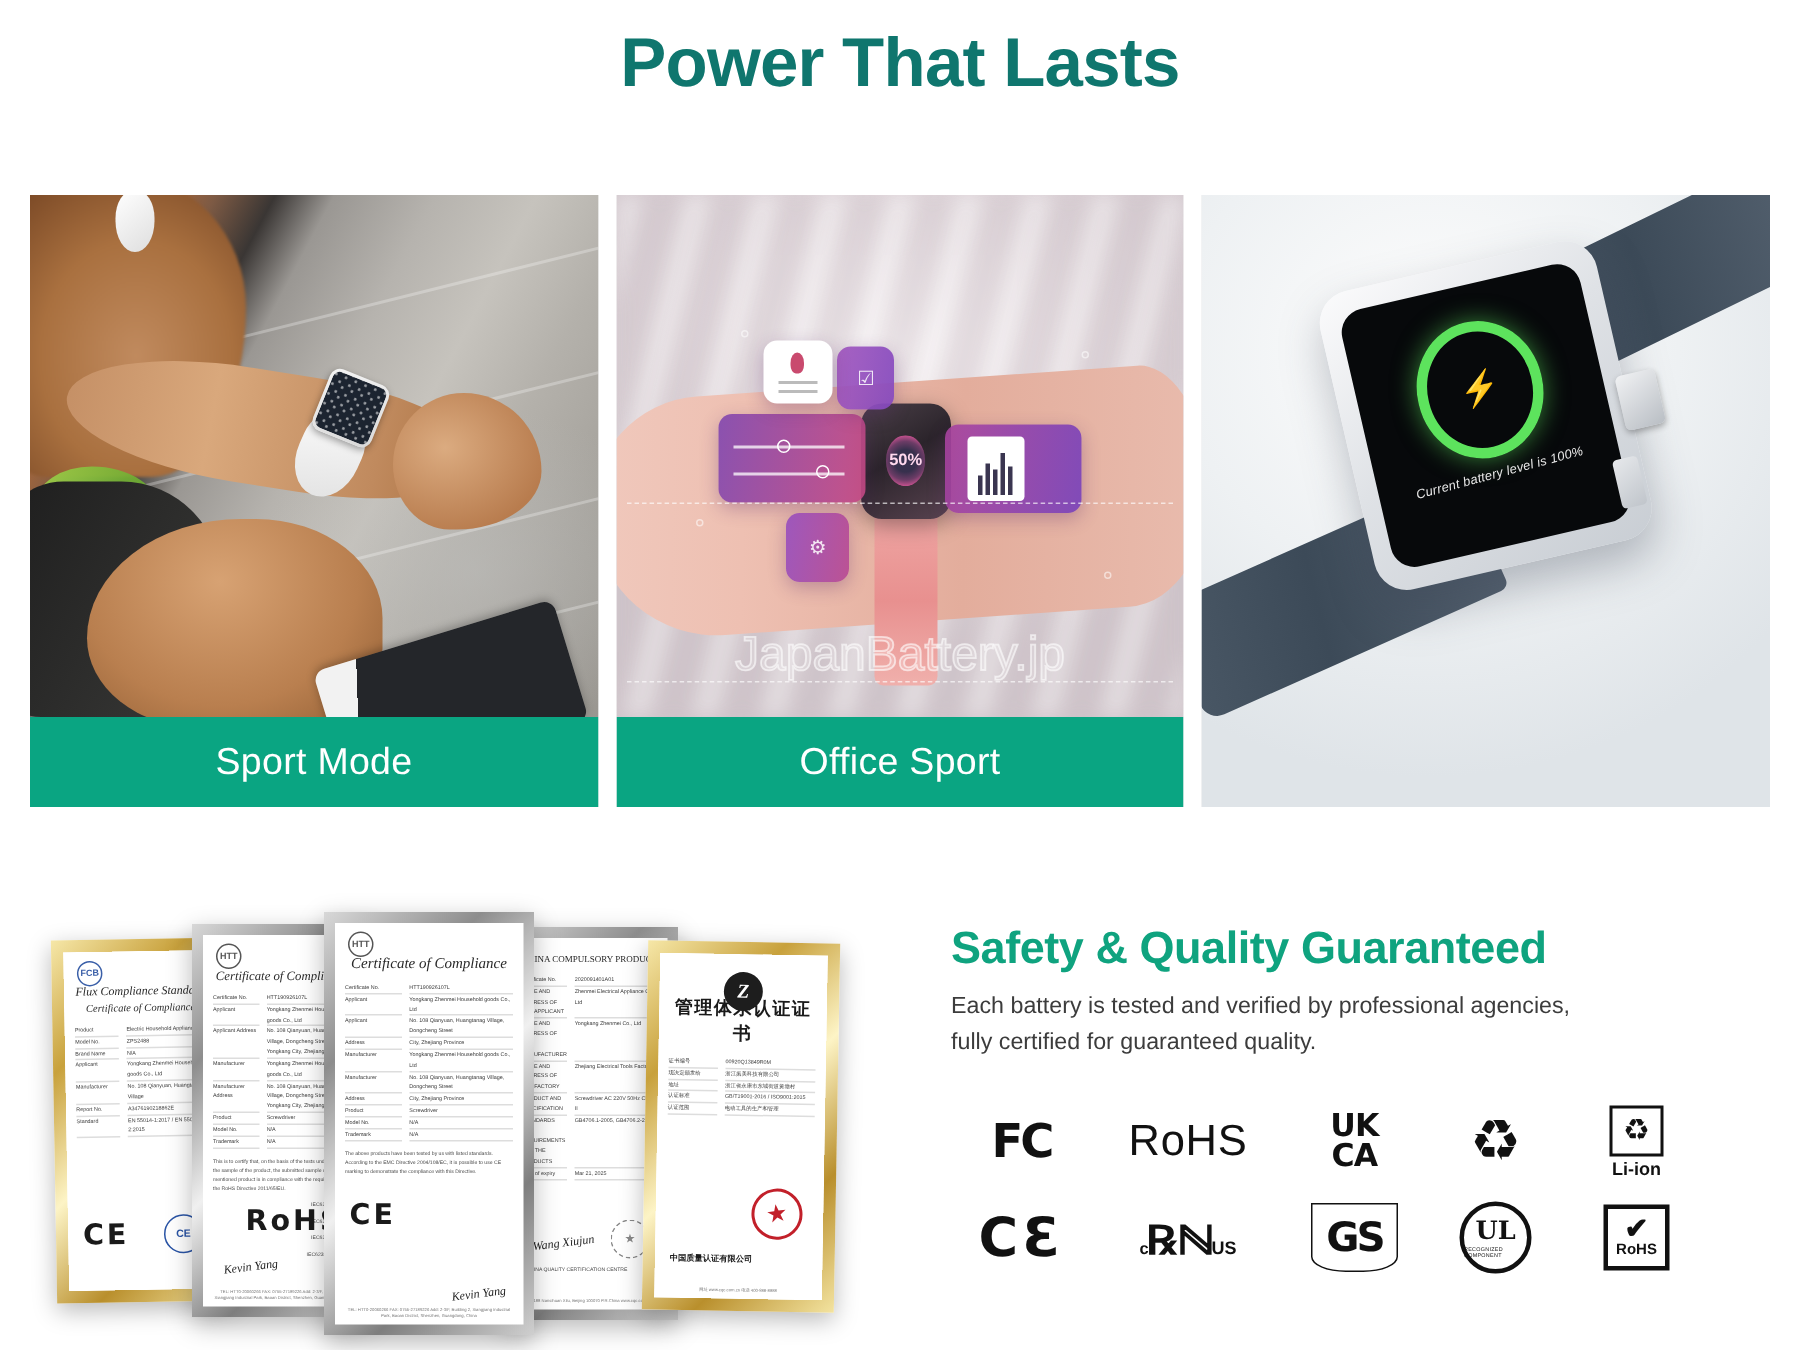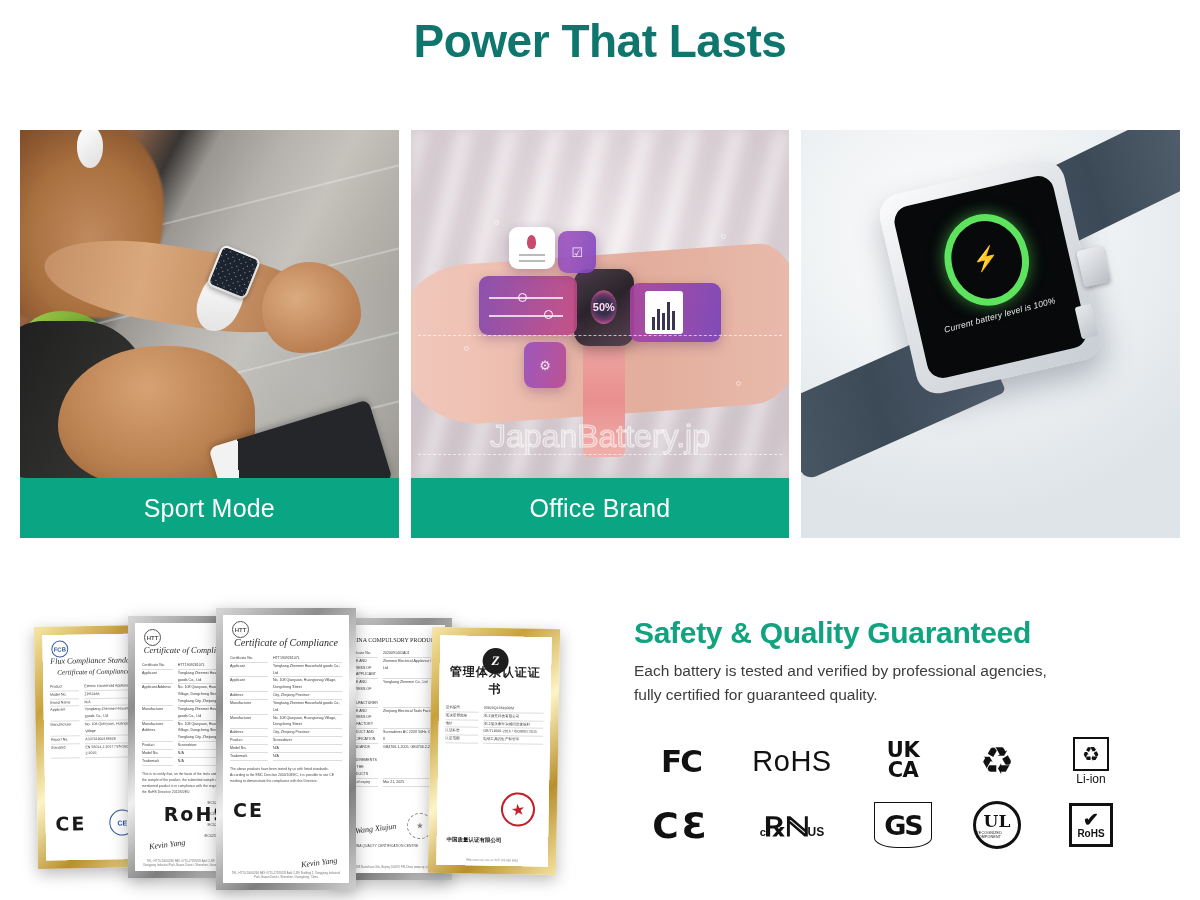--- a/index.html
+++ b/index.html
@@ -377,21 +377,21 @@
   .b-ce { font-size:36px; font-weight:bold; letter-spacing:3px;
           font-family:"DejaVu Sans", sans-serif; }
   .b-recycle { font-size:38px; line-height:1; }
   .b-liion {
     display:flex; flex-direction:column; align-items:center; gap:1px;
   }
   .b-liion .box {
     width:36px; height:34px; border:2.2px solid #111;
     display:flex; align-items:center; justify-content:center; font-size:20px;
   }
-  .b-liion .cap { font-size:12px; font-weight:normal; }
+  .b-liion .cap { font-size:12px; font-weight:bold; }
   .b-crus { display:flex; align-items:baseline; gap:2px; }
   .b-crus .c { font-size:11px; font-weight:bold; }
   .b-crus .ru {
     font-size:27px; font-weight:bold; font-family:"DejaVu Serif", serif;
     transform: scaleX(1.25); display:inline-block;
   }
   .b-crus .us { font-size:12px; font-weight:bold; }
   .b-ul {
     width:48px; height:48px; border-radius:50%; border:3px solid #111;
     display:flex; flex-direction:column; align-items:center; justify-content:center;
@@ -486,21 +486,21 @@
         <div class="dot" style="left:82%; top:30%"></div>
         <div class="dot" style="left:14%; top:62%"></div>
         <div class="dot" style="left:86%; top:72%"></div>
 
         <div class="wm">
           <div class="wm-dash"></div>
           <div class="wm-url">JapanBattery.jp</div>
           <div class="wm-dash two"></div>
         </div>
       </div>
-      <div class="card-label">Office Brand</div>
+      <div class="card-label">Office Sport</div>
     </div>
 
     <div class="card">
       <div class="card-photo ph3">
         <div class="band band-r"></div>
         <div class="band band-l"></div>
         <div class="case">
           <div class="screen">
             <div class="ring"></div>
             <div class="bolt">⚡</div>

